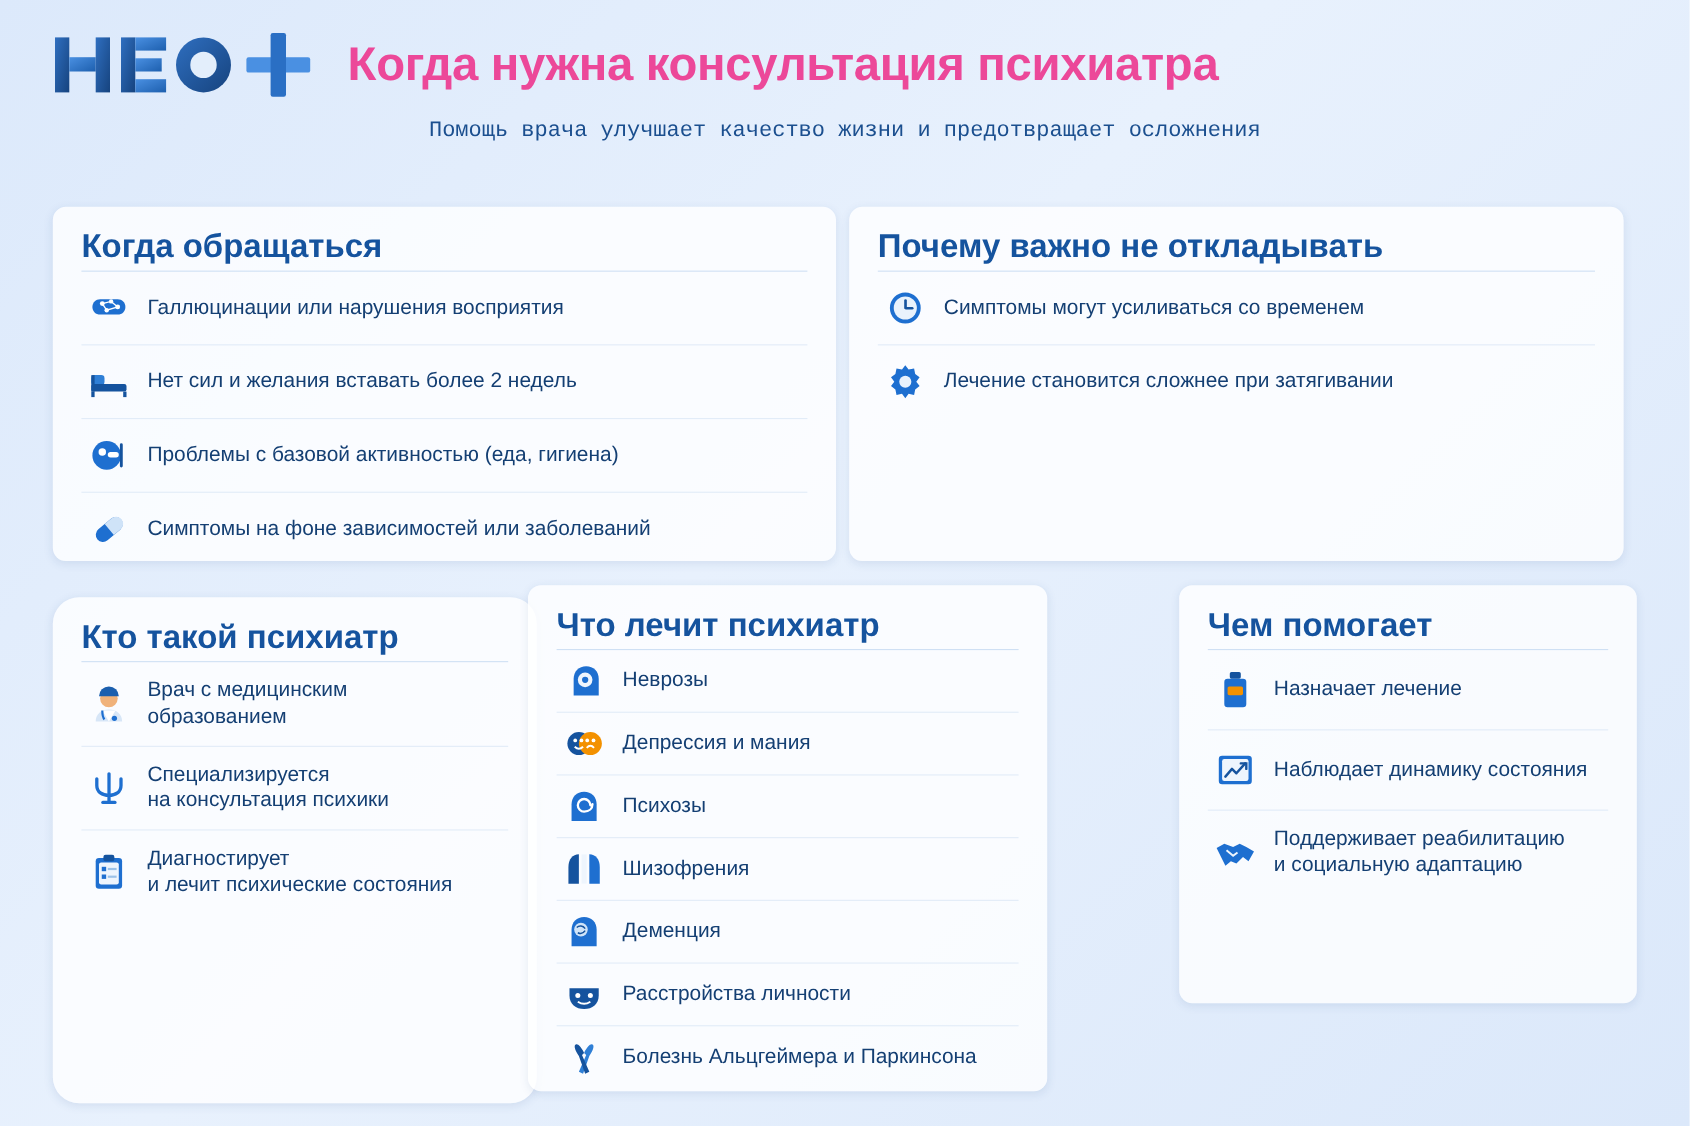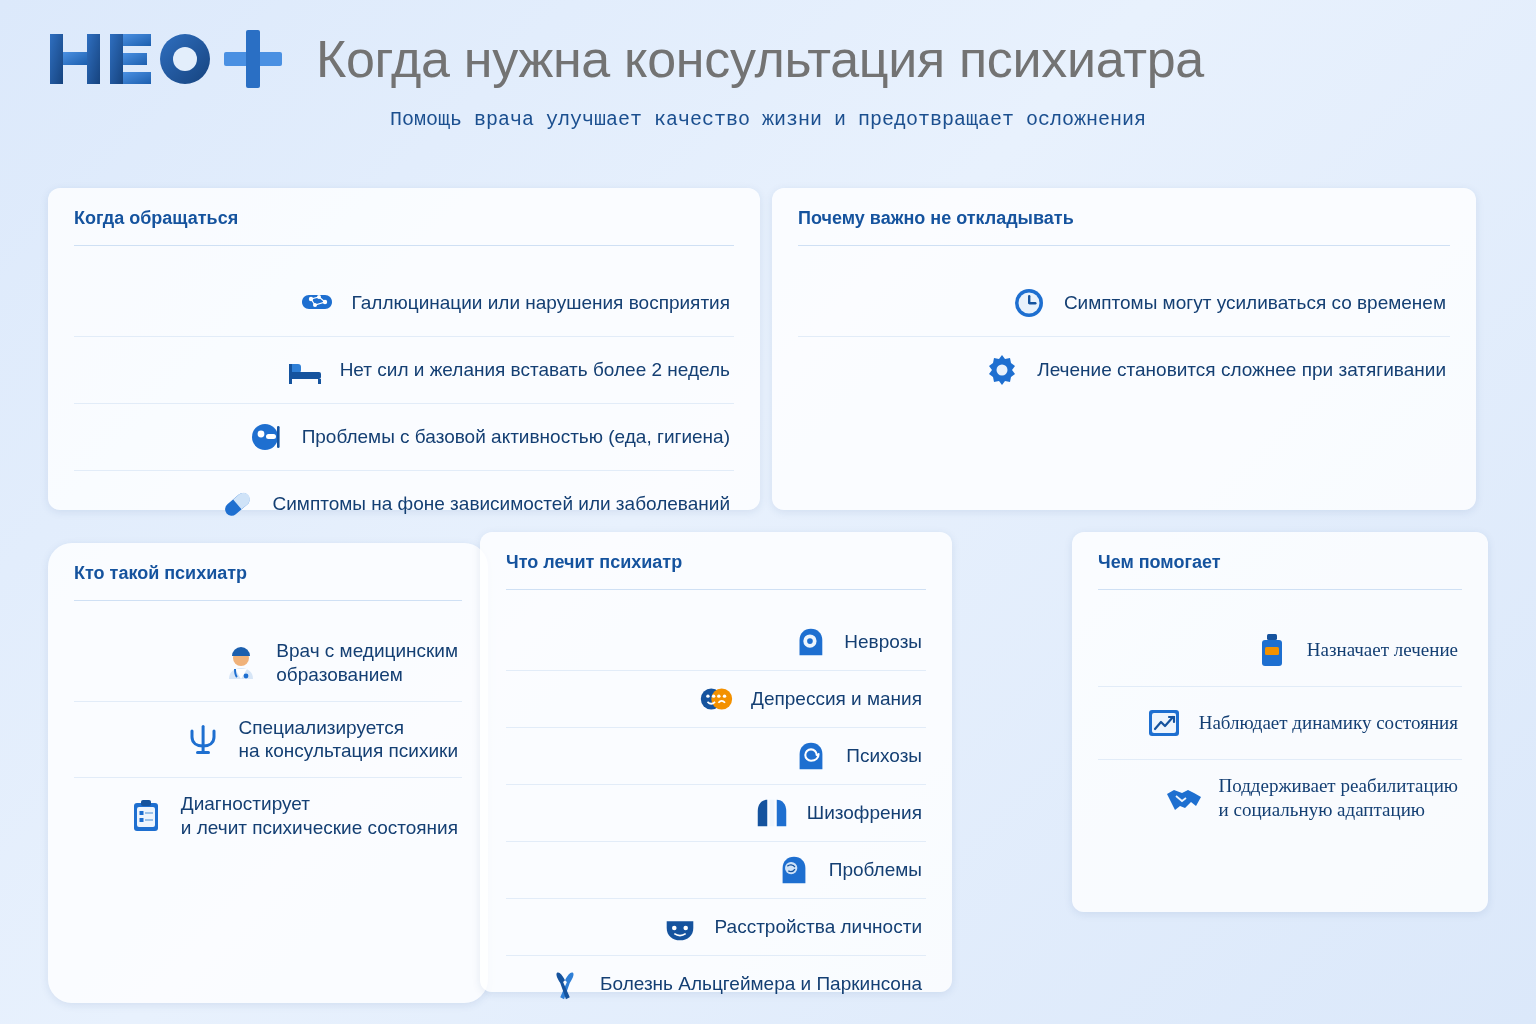--- a/index.html
+++ b/index.html
@@ -22,23 +22,23 @@
     display: flex;
     align-items: center;
     gap: 28px;
   }
   .logo {
     display: flex;
     align-items: center;
     height: 62px;
   }
   .page-title {
-    font-size: 52px;
-    font-weight: normal;
-    color: #737373;
+    font-size: 43px;
+    font-weight: bold;
+    color: #ec4899;
     letter-spacing: -0.3px;
     white-space: nowrap;
   }
   .subtitle {
     text-align: center;
     font-size: 20px;
     color: #1b4f8f;
     margin-top: 18px;
     font-family: Liberation Mono, monospace;
   }
@@ -53,35 +53,34 @@
   }
   .card {
     position: absolute;
     background: rgba(255,255,255,0.80);
     border-radius: 12px;
     box-shadow: 0 2px 9px rgba(30,70,130,0.10);
     padding: 20px 26px 18px 26px;
     box-sizing: border-box;
   }
   .card-title {
-    font-size: 18px;
+    font-size: 30px;
     font-weight: bold;
     color: #15539e;
-    padding-bottom: 16px;
+    padding-bottom: 4px;
     border-bottom: 1px solid #cfe0f4;
-    margin-bottom: 24px;
+    margin-bottom: 0;
   }
   .row {
     display: flex;
     align-items: center;
     gap: 14px;
     padding: 11px 4px 11px 4px;
     border-bottom: 1px solid #e2ecf8;
     min-height: 44px;
-    justify-content: flex-end;
   }
   .row:last-child { border-bottom: none; }
   .row-text {
     font-size: 19px;
     color: #143f73;
     line-height: 1.25;
   }
   .row-text.two-line { white-space: pre-line; }
   .icon {
     width: 42px;
@@ -94,21 +93,21 @@
   .icon svg { display: block; }
 
   
   #card-when     { left: 0;     top: 0;    width: 712px; height: 322px; }
   #card-why      { left: 724px; top: 0;    width: 704px; height: 322px; }
   #card-who      { left: 0;     top: 355px; width: 440px; height: 460px; border-radius: 24px; }
   #card-treats   { left: 432px; top: 344px; width: 472px; height: 460px; }
   #card-helps    { left: 1024px; top: 344px; width: 416px; height: 380px; }
 
   #card-treats .row { padding-top: 7px; padding-bottom: 7px; min-height: 38px; }
-  #card-helps .row  { padding-top: 14px; padding-bottom: 14px; font-family: Liberation Serif, serif; }
+  #card-helps .row  { padding-top: 14px; padding-bottom: 14px; }
   #card-who .row    { padding-top: 14px; padding-bottom: 14px; }
 </style>
 </head>
 <body>
 
 <div class="header">
   <div class="logo">
     <svg width="240" height="62" viewBox="0 0 240 62" aria-hidden="true">
       <defs>
         <linearGradient id="lg1" x1="0" y1="0" x2="1" y2="1">
@@ -324,21 +323,21 @@
     </div>
 
     <div class="row">
       <span class="icon">
         <svg width="38" height="38" viewBox="0 0 40 40">
           <path d="M8 34V18c0-7 5-12 12-12s12 5 12 12v16z" fill="#1e6fd0"></path>
           <circle cx="17" cy="18" r="6.5" fill="#cfe3f8"></circle>
           <path d="M13 16c2-2 6-2 8 1M14 21c2 1 5 1 7-2" stroke="#15539e" stroke-width="1.4" fill="none"></path>
         </svg>
       </span>
-      <span class="row-text">Проблемы</span>
+      <span class="row-text">Деменция</span>
     </div>
 
     <div class="row">
       <span class="icon">
         <svg width="38" height="38" viewBox="0 0 40 40">
           <path d="M6 14h28v7c0 8-6 13-14 13S6 29 6 21z" fill="#15539e"></path>
           <circle cx="14" cy="21" r="2.4" fill="#fff"></circle>
             <circle cx="26" cy="21" r="2.4" fill="#fff"></circle>
           <path d="M14 27q6 4 12 0" stroke="#fff" stroke-width="1.8" fill="none"></path>
         </svg>

